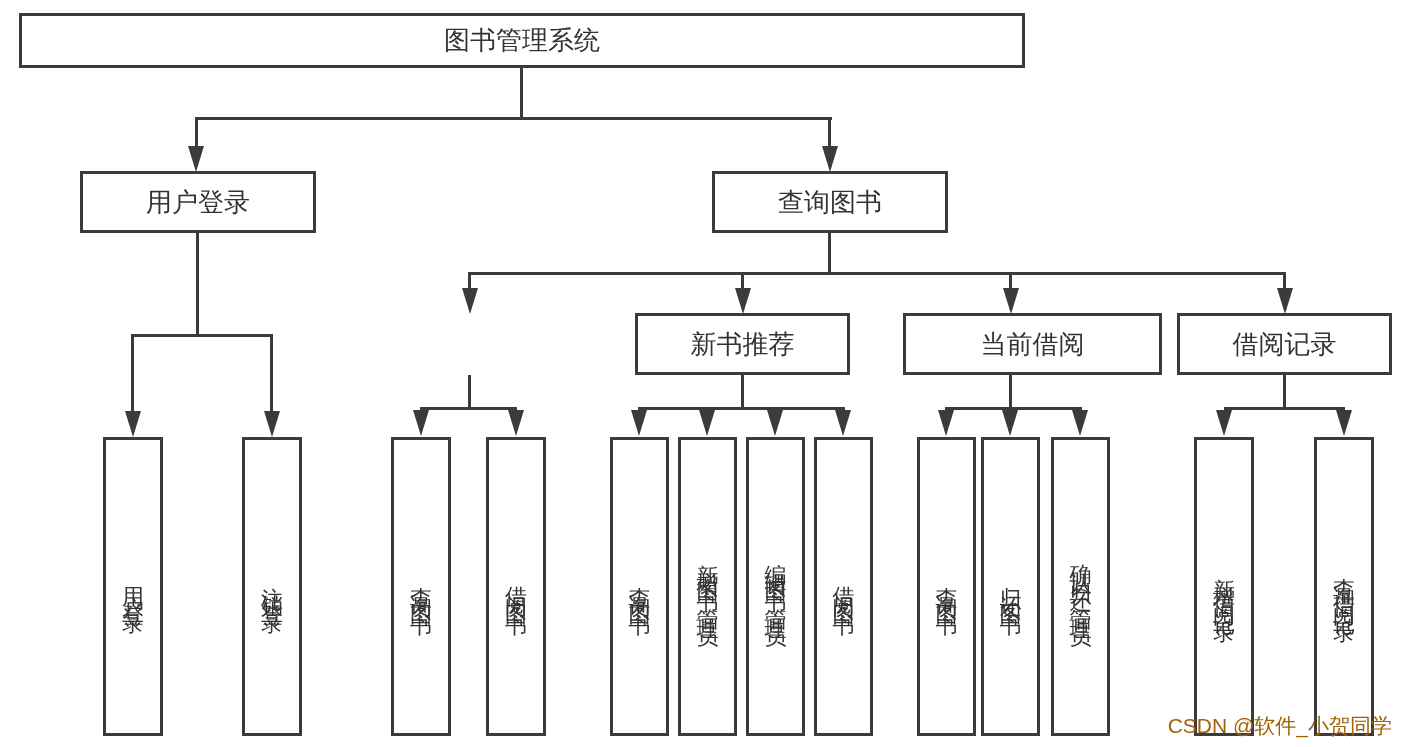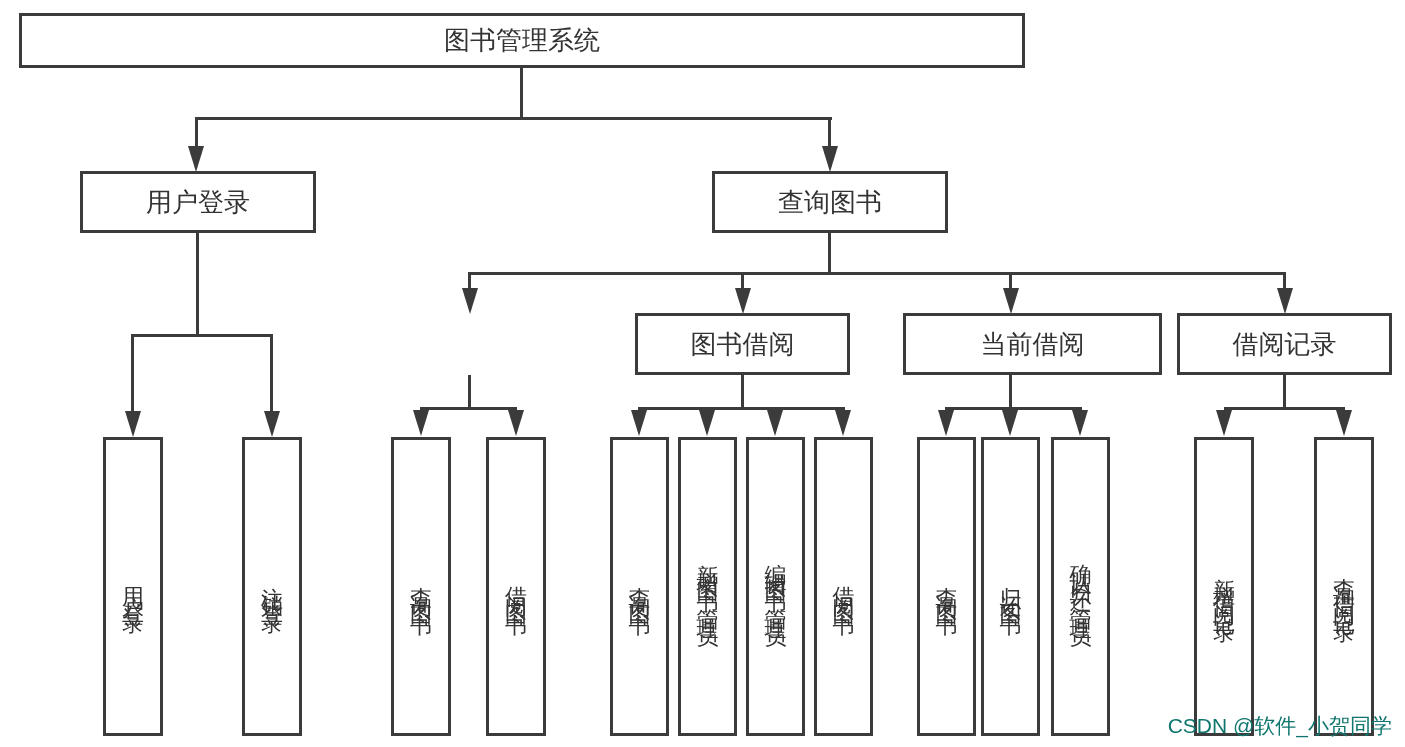--- a/index.html
+++ b/index.html
@@ -17,21 +17,21 @@
     letter-spacing:9px;line-height:1;
   }
   .vl{position:absolute;width:3px;background:#3b3b3b;}
   .hl{position:absolute;height:3px;background:#3b3b3b;}
   .ar{
     position:absolute;width:0;height:0;
     border-left:8px solid transparent;border-right:8px solid transparent;
     border-top:26px solid #3b3b3b;
   }
   .watermark{
-    position:absolute;right:13px;bottom:7px;font-size:21px;color:#0f766e;
+    position:absolute;right:13px;bottom:7px;font-size:21px;color:#a16207;
     white-space:nowrap;z-index:10;
   }
 </style>
 </head>
 <body>
 
 <div class="canvas">
 
   <div class="box" style="left:19px;top:13px;width:1006px;height:55px">
     <span class="lbl">图书管理系统</span>
@@ -63,21 +63,21 @@
   <div class="vl" style="left:468px;top:272px;height:18px"></div>
   <div class="ar" style="left:462px;top:288px"></div>
   <div class="vl" style="left:741px;top:272px;height:18px"></div>
   <div class="ar" style="left:735px;top:288px"></div>
   <div class="vl" style="left:1009px;top:272px;height:18px"></div>
   <div class="ar" style="left:1003px;top:288px"></div>
   <div class="vl" style="left:1283px;top:272px;height:18px"></div>
   <div class="ar" style="left:1277px;top:288px"></div>
 
   <div class="box" style="left:635px;top:313px;width:215px;height:62px">
-    <span class="lbl">图书借阅</span>
+    <span class="lbl">新书推荐</span>
   </div>
   <div class="box" style="left:903px;top:313px;width:259px;height:62px">
     <span class="lbl">当前借阅</span>
   </div>
   <div class="box" style="left:1177px;top:313px;width:215px;height:62px">
     <span class="lbl">借阅记录</span>
   </div>
 
   <div class="vl" style="left:468px;top:375px;height:35px"></div>
   <div class="hl" style="left:420px;top:407px;width:97px"></div>

